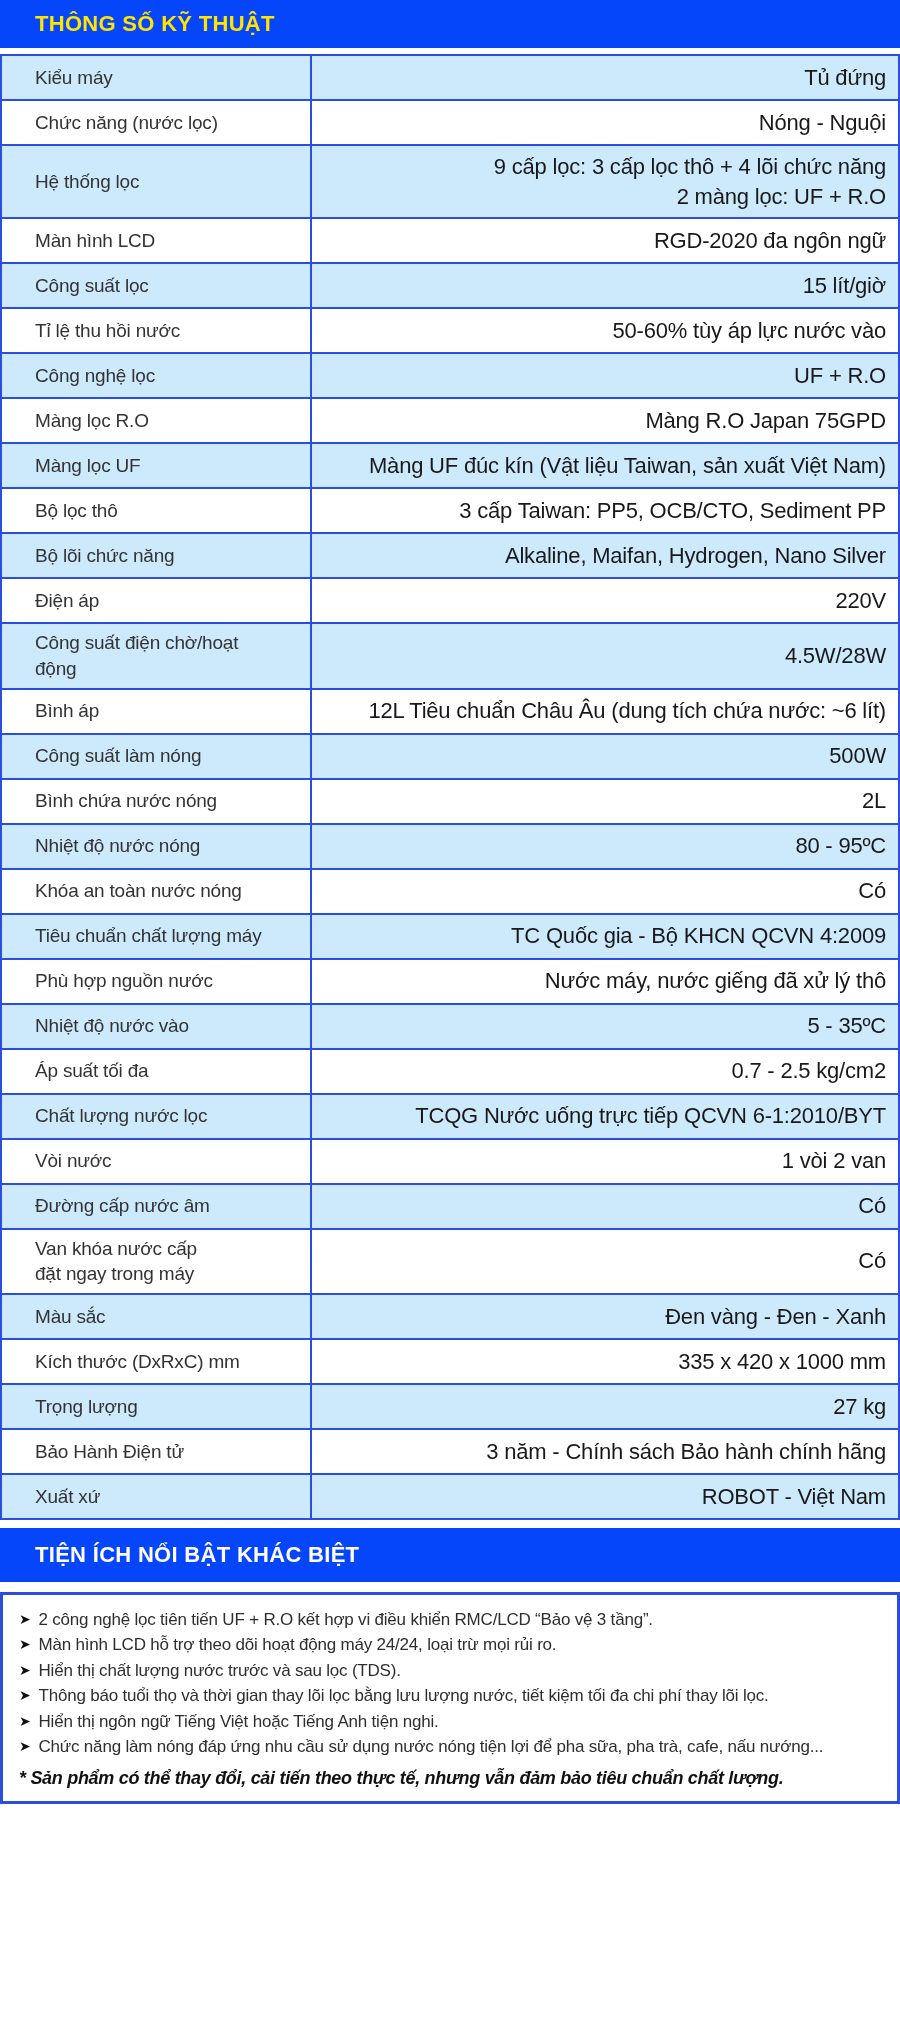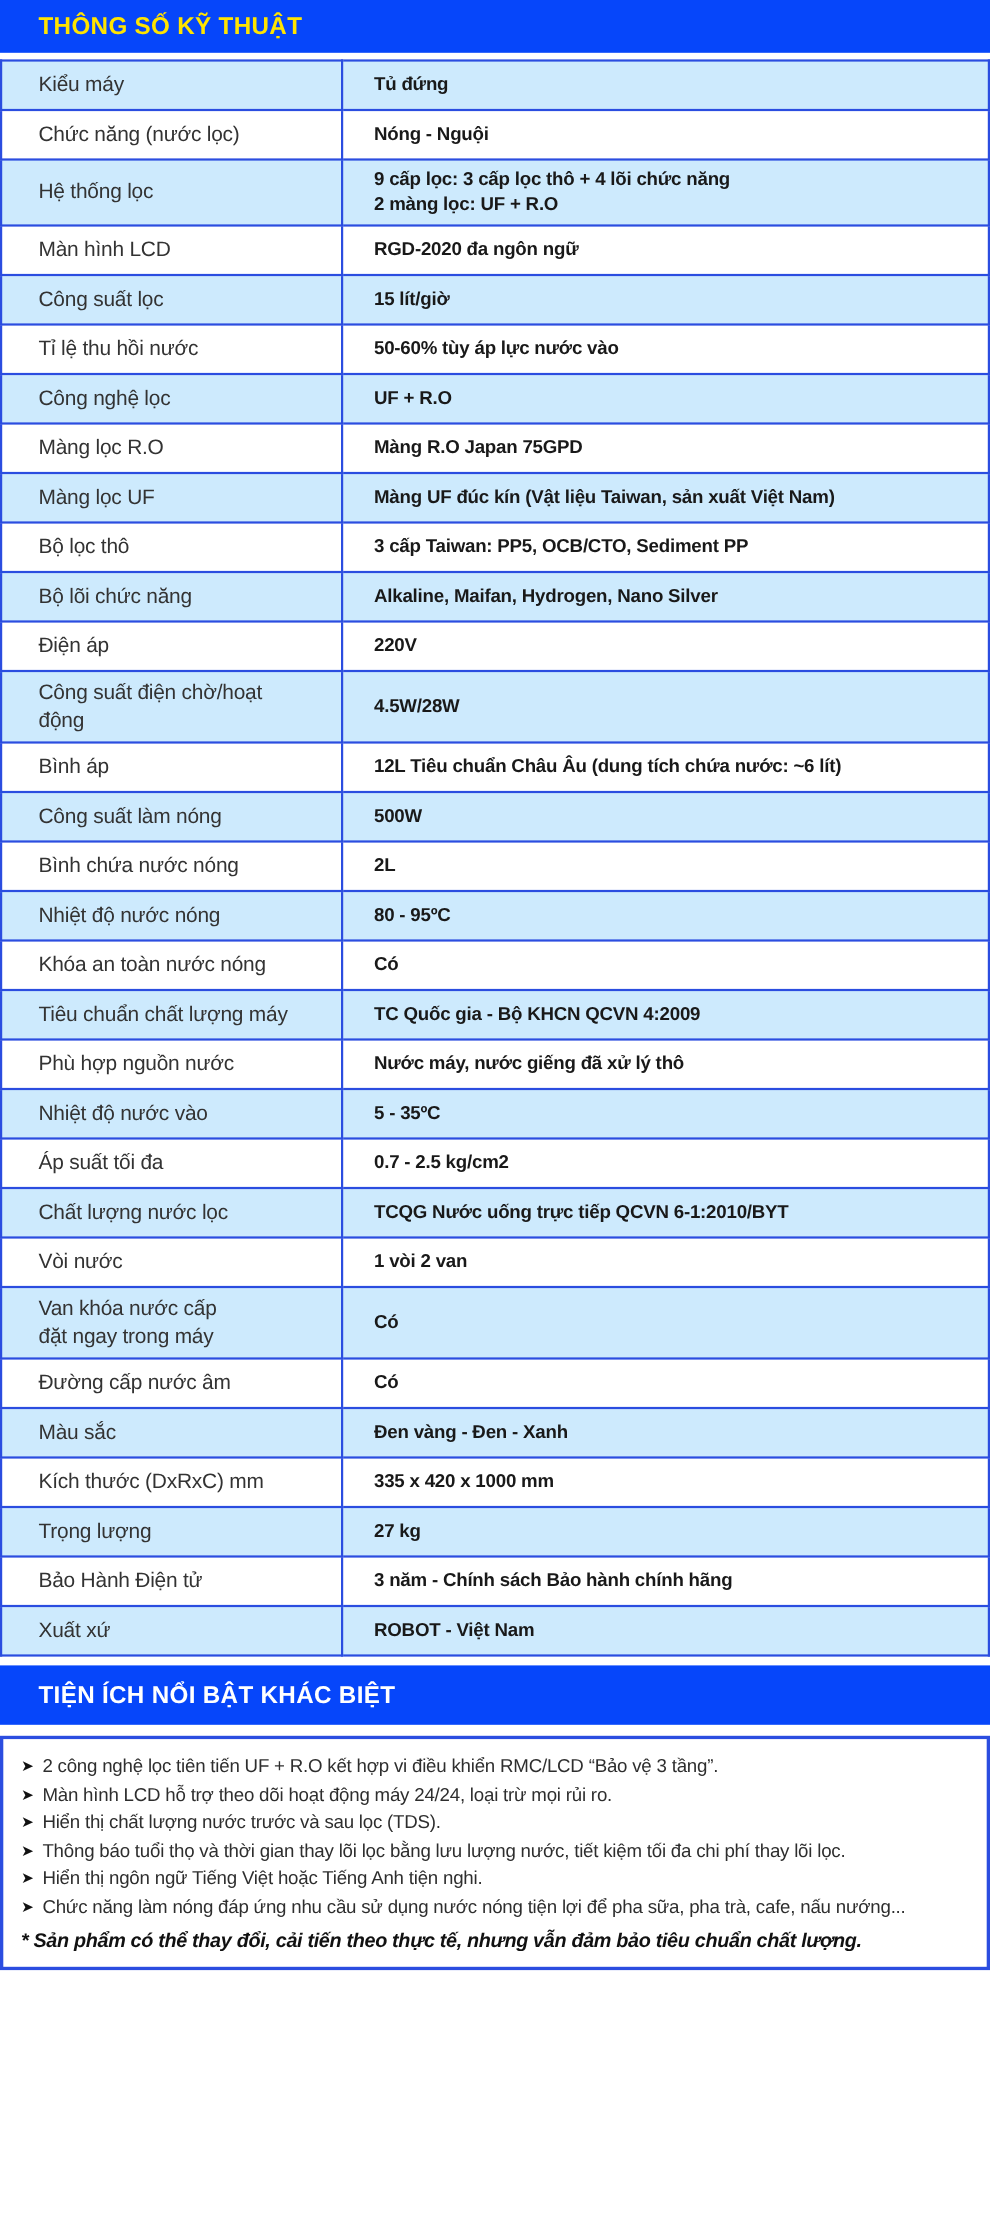--- a/index.html
+++ b/index.html
@@ -40,21 +40,21 @@
     background:#ffffff;
   }
   table.spec tbody tr:nth-child(odd) td{background:var(--row-alt-bg,#cdeafd);}
   td.label{
     width:310px;
     padding:6px 26px 6px 33px;
     font-size:19px;color:#333333;letter-spacing:-.2px;font-weight:400;
   }
   td.value{
     padding:6px 12px 6px 28px;
-    font-size:17px;color:#191919;font-weight:700;letter-spacing:-.2px;
+    font-size:22px;color:#191919;font-weight:400;letter-spacing:-.2px;text-align:right;
   }
 
   .features{
     width:900px;margin-top:10px;
     border:3px solid var(--border,#2b4de0);
     background:#ffffff;
     padding:12px 16px 10px 16px;
   }
   .feature{
     display:flex;align-items:flex-start;gap:8px;
@@ -170,29 +170,29 @@
   </tr>
       <tr>
     <td class="label">Chất lượng nước lọc</td>
     <td class="value">TCQG Nước uống trực tiếp QCVN 6-1:2010/BYT</td>
   </tr>
       <tr>
     <td class="label">Vòi nước</td>
     <td class="value">1 vòi 2 van</td>
   </tr>
       <tr>
+    <td class="label">Đường cấp nước âm</td>
+    <td class="value">Có</td>
+  </tr>
+      <tr>
     <td class="label">Van khóa nước cấp
 đặt ngay trong máy</td>
     <td class="value">Có</td>
   </tr>
       <tr>
-    <td class="label">Đường cấp nước âm</td>
-    <td class="value">Có</td>
-  </tr>
-      <tr>
     <td class="label">Màu sắc</td>
     <td class="value">Đen vàng - Đen - Xanh</td>
   </tr>
       <tr>
     <td class="label">Kích thước (DxRxC) mm</td>
     <td class="value">335 x 420 x 1000 mm</td>
   </tr>
       <tr>
     <td class="label">Trọng lượng</td>
     <td class="value">27 kg</td>

